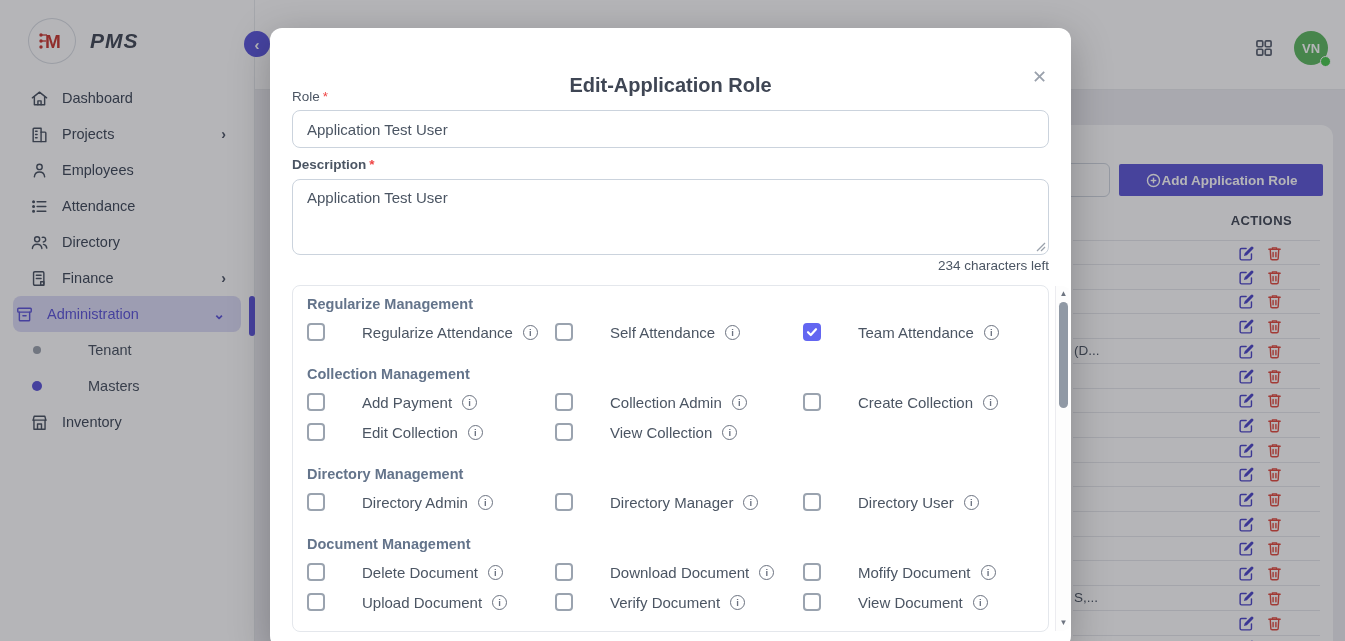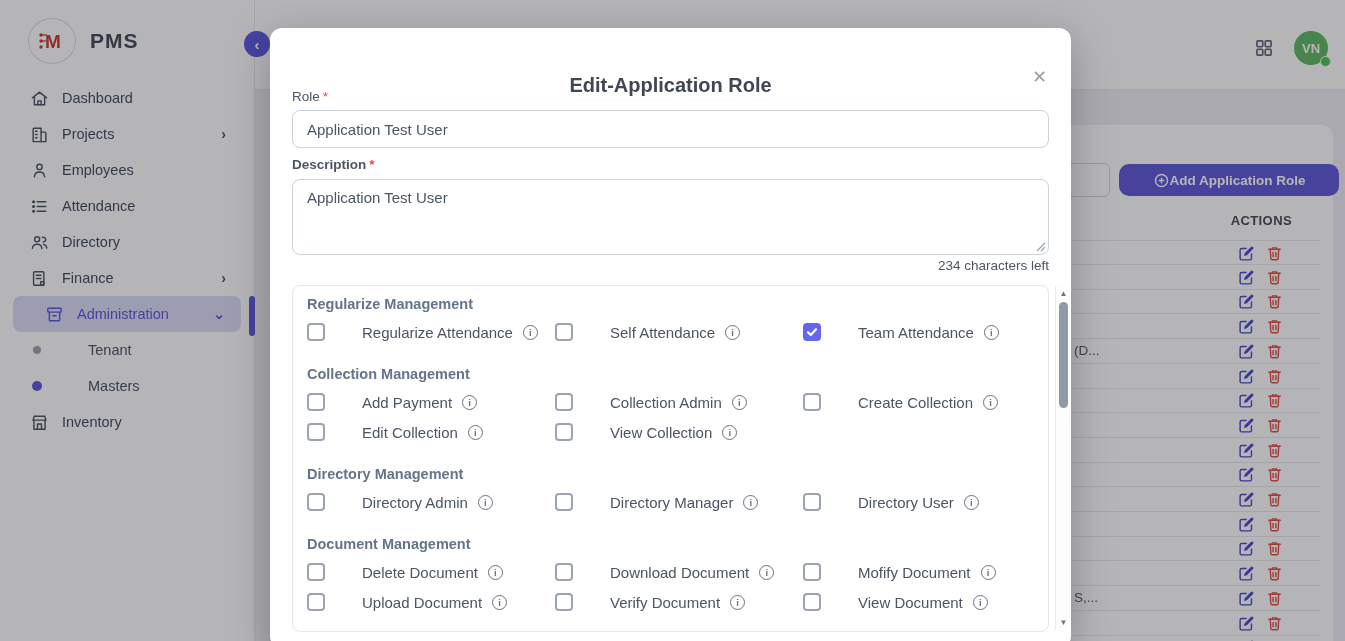--- a/index.html
+++ b/index.html
@@ -3,45 +3,45 @@
 <meta charset="utf-8">
 <style>
   * { margin:0; padding:0; box-sizing:border-box; }
   html,body { width:1345px; height:641px; overflow:hidden; font-family:"Liberation Sans",sans-serif; }
   .app { position:relative; width:1345px; height:641px; background:#edeef2; overflow:hidden; }
 
   
   .sidebar { position:absolute; left:0; top:0; width:255px; height:641px; background:#ffffff; border-right:1px solid #e8eaee; z-index:1; }
   .logo-row { position:absolute; left:28px; top:18px; display:flex; align-items:center; gap:14px; }
   .logo-circle { width:48px; height:46px; border:1px solid #d9dde3; border-radius:50%; background:#fff; display:flex; align-items:center; justify-content:center; }
-  .brand { font-size:21px; font-weight:800; color:#3f4654; letter-spacing:1px; }
+  .brand { font-size:21px; font-weight:800; color:#3f4654; letter-spacing:1px;font-style:italic; }
   .nav { position:absolute; top:80px; left:0; right:0; }
   .nav-item { position:relative; height:36px; display:flex; align-items:center; padding-left:30px; color:#3d4757; font-size:14.5px; font-weight:500; cursor:pointer; }
   .nav-item .nicon { width:19px; height:19px; margin-right:13px; display:inline-flex; color:#46505f; }
   .nav-item .nicon svg { width:19px; height:19px; }
   .nav-item .chev { position:absolute; right:28px; font-size:14px; color:#4a5263; font-weight:700; }
-  .nav-item.active { background:#dcdbf6; border-radius:8px; margin:0 13px; padding-left:32px; color:#5a53d8; }
+  .nav-item.active { background:#dcdbf6; border-radius:8px; margin:0 13px; padding-left:2px; color:#5a53d8; }
   .nav-item.active .nicon { color:#5a53d8; }
   .nav-item.active .chev { right:16px; color:#5a53d8; }
   .active-bar { position:absolute; left:249px; top:296px; width:6px; height:40px; background:#5a53d8; border-radius:4px; z-index:2; }
   .nav-sub { position:relative; height:36px; display:flex; align-items:center; padding-left:88px; color:#46505f; font-size:14.5px; font-weight:500; cursor:pointer;text-align:right; }
   .nav-sub .dot { position:absolute; left:33px; width:8px; height:8px; border-radius:50%; background:#9aa1ac; }
   .nav-sub .dot.on { width:10px; height:10px; left:32px; background:#5a53d8; }
 
   
   .topbar { position:absolute; left:255px; top:0; right:0; height:90px; background:#ffffff; border-bottom:1px solid #e9eaee; z-index:1; }
   .collapse-btn { position:absolute; left:244px; top:31px; width:26px; height:26px; border-radius:50%; background:#5a55dd; color:#fff; display:flex; align-items:center; justify-content:center; font-size:15px; font-weight:700; z-index:2; cursor:pointer; }
   .grid-btn { position:absolute; left:1254px; top:38px; width:20px; height:20px; color:#555e6d; cursor:pointer; z-index:2; }
   .avatar { position:absolute; left:1294px; top:31px; width:34px; height:34px; border-radius:50%; background:#5cb85f; color:#fff; font-size:13px; font-weight:700; display:flex; align-items:center; justify-content:center; z-index:2; }
   .status-dot { position:absolute; right:-3px; bottom:-2px; width:11px; height:11px; border-radius:50%; background:#46c64b; border:1.5px solid #ffffff; }
 
   
   .content-card { position:absolute; left:560px; top:125px; width:773px; height:560px; background:#ffffff; border-radius:12px; z-index:1; }
   .bg-search { position:absolute; left:912px; top:163px; width:198px; height:34px; background:#fff; border:1px solid #cfd6df; border-radius:6px; z-index:1; font-size:14px; padding:0 10px; color:#4b5563; }
-  .add-role-btn { position:absolute; left:1119px; top:164px; width:220px; height:32px; background:#5b55d6; border:none; border-radius:10px; color:#ffffff; font-size:13.5px; font-weight:700; font-family:"Liberation Sans",sans-serif; display:flex; align-items:center; justify-content:center; gap:0; cursor:pointer; z-index:1; }
+  .add-role-btn { position:absolute; left:1119px; top:164px; width:204px; height:32px; background:#5b55d6; border:none; border-radius:2px; color:#ffffff; font-size:13.5px; font-weight:700; font-family:"Liberation Sans",sans-serif; display:flex; align-items:center; justify-content:center; gap:0; cursor:pointer; z-index:1; }
   .add-role-btn svg { width:17px; height:17px; }
   .actions-header { position:absolute; right:53px; top:213px; font-size:13px; font-weight:700; color:#3f4654; letter-spacing:.4px; z-index:1; }
   .bg-rows { position:absolute; left:1073px; top:0; width:247px; height:641px; z-index:1; }
   .bg-row { position:absolute; left:0; width:247px; height:25px; border-bottom:1px solid #e6e8ec; }
   .bg-row.first { border-top:1px solid #e6e8ec; }
   .row-frag { position:absolute; left:1px; top:4px; font-size:13.5px; color:#4b5563; white-space:nowrap; }
   .row-edit { position:absolute; right:65px; top:4px; width:17px; height:17px; color:#4a43c9; cursor:pointer; }
   .row-del  { position:absolute; right:37px; top:4px; width:17px; height:17px; color:#e2483d; cursor:pointer; }
   .row-edit svg,.row-del svg { width:17px; height:17px; }
 

